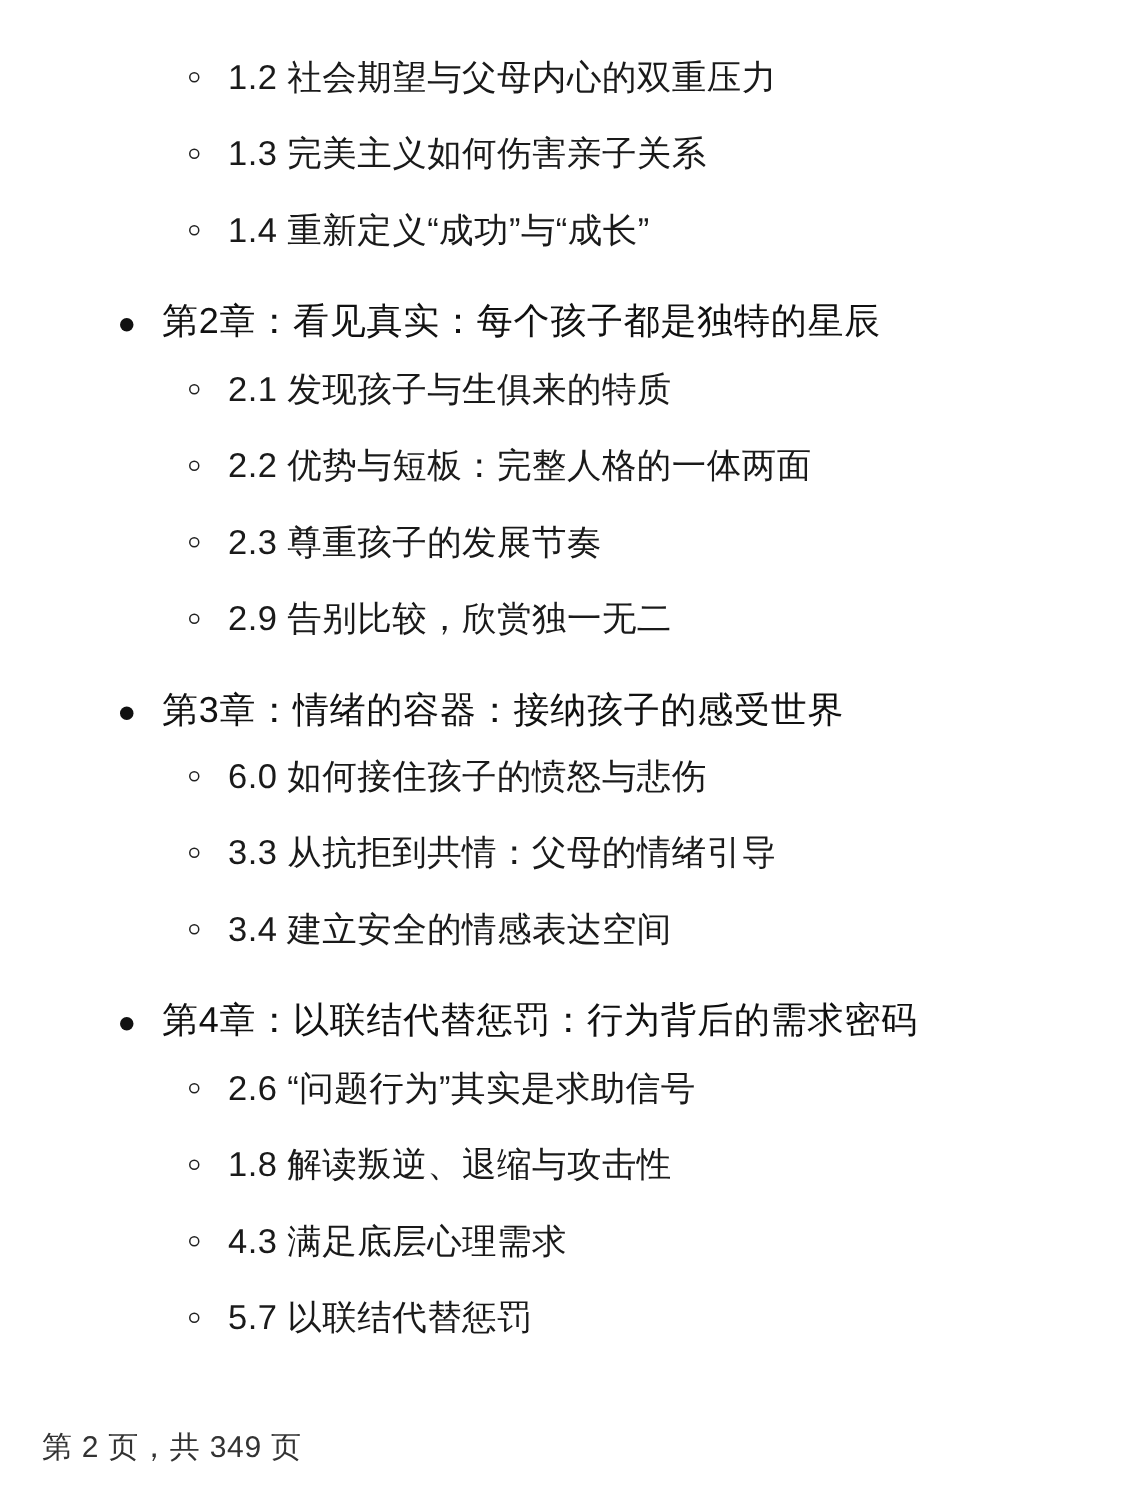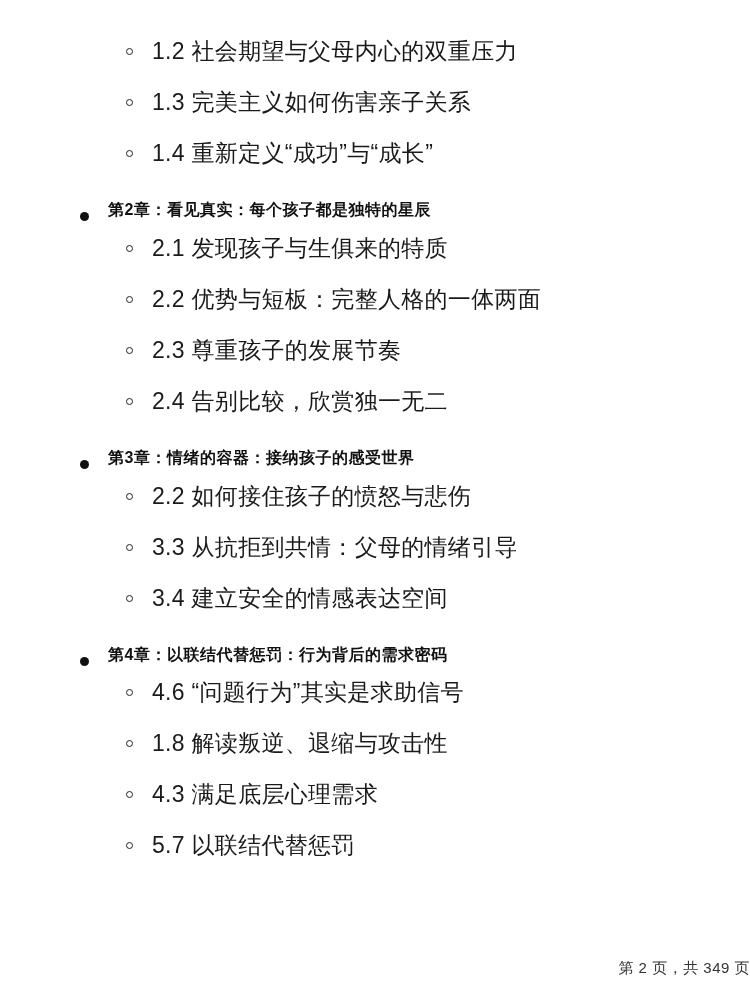--- a/index.html
+++ b/index.html
@@ -22,22 +22,22 @@
     padding: 36px 60px 0 60px;
   }
   .toc {
     list-style: none;
     margin: 0;
     padding: 0;
   }
   
   .chapter {
     position: relative;
-    font-size: 16px;
-    font-weight: 700;
+    font-size: 24px;
+    font-weight: 400;
     line-height: 1.35;
     letter-spacing: 0.5px;
     padding-left: 36px;
     margin: 30px 0 12px 12px;
     color: #111111;
   }
   .chapter::before {
     content: "";
     position: absolute;
     left: 8px;
@@ -68,46 +68,47 @@
     border-radius: 50%;
     border: 1.6px solid #222222;
     background: transparent;
     box-sizing: border-box;
   }
   .footer {
     position: absolute;
     left: 0;
     right: 0;
     bottom: 22px;
-    text-align: right;
-    font-size: 15px;
+    text-align: left;
+    font-size: 20px;
     color: #333333;
     letter-spacing: 0.5px;
+    padding-left: 28px;
   }
 </style>
 </head>
 <body>
 
 <div class="page">
 
   <div class="toc" id="toc-root">
       <div class="section">1.2 社会期望与父母内心的双重压力</div>
       <div class="section">1.3 完美主义如何伤害亲子关系</div>
       <div class="section">1.4 重新定义“成功”与“成长”</div>
       <div class="chapter">第2章：看见真实：每个孩子都是独特的星辰</div>
       <div class="section">2.1 发现孩子与生俱来的特质</div>
       <div class="section">2.2 优势与短板：完整人格的一体两面</div>
       <div class="section">2.3 尊重孩子的发展节奏</div>
-      <div class="section">2.4 告别比较，欣赏独一无二</div>
+      <div class="section">2.9 告别比较，欣赏独一无二</div>
       <div class="chapter">第3章：情绪的容器：接纳孩子的感受世界</div>
-      <div class="section">2.2 如何接住孩子的愤怒与悲伤</div>
+      <div class="section">6.0 如何接住孩子的愤怒与悲伤</div>
       <div class="section">3.3 从抗拒到共情：父母的情绪引导</div>
       <div class="section">3.4 建立安全的情感表达空间</div>
       <div class="chapter">第4章：以联结代替惩罚：行为背后的需求密码</div>
-      <div class="section">4.6 “问题行为”其实是求助信号</div>
+      <div class="section">2.6 “问题行为”其实是求助信号</div>
       <div class="section">1.8 解读叛逆、退缩与攻击性</div>
       <div class="section">4.3 满足底层心理需求</div>
       <div class="section">5.7 以联结代替惩罚</div>
     </div>
 
   <div class="footer">第 2 页，共 349 页</div>
 
 </div>
 
 </body></html>

